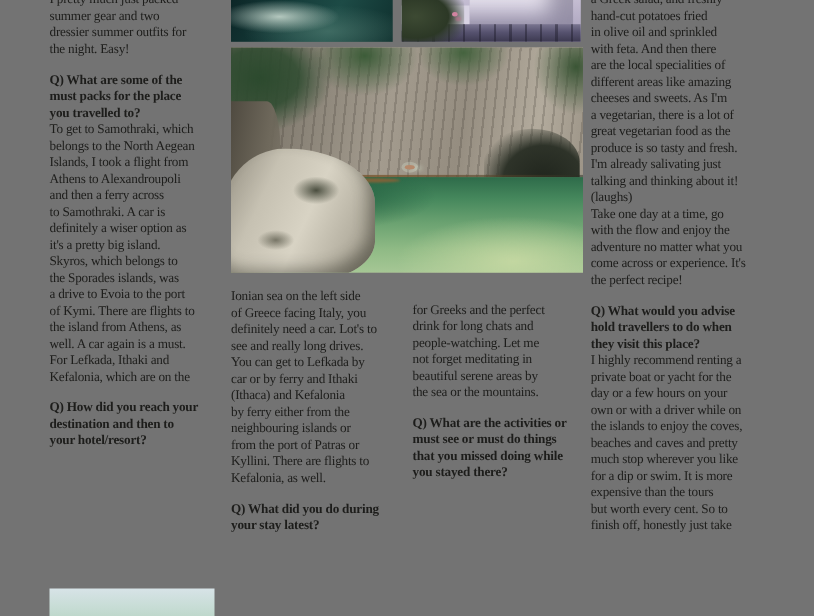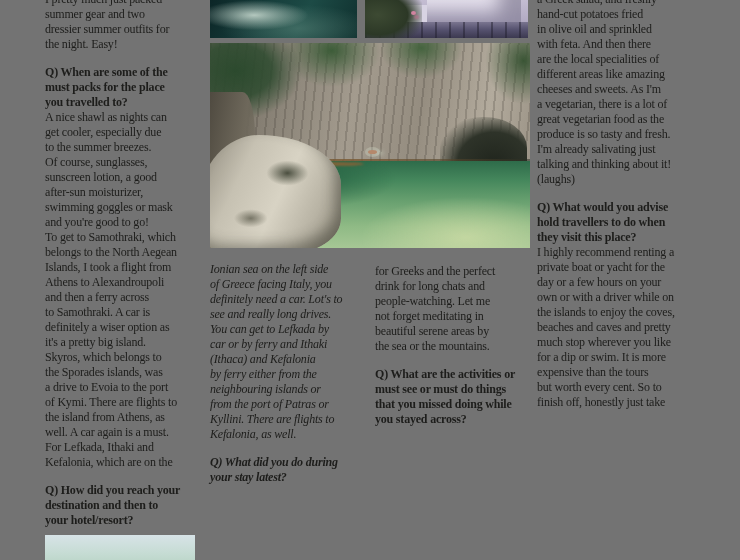--- a/index.html
+++ b/index.html
@@ -6,22 +6,22 @@
   .page{
     position:relative;width:740px;height:560px;background:#737373;overflow:hidden;
     font-family:"Liberation Serif","DejaVu Serif",serif;color:#1d1d1b;
   }
   .col{position:absolute;}
   .block{white-space:pre-line;font-size:12px;line-height:15px;letter-spacing:-0.2px;}
   .block.q{font-weight:700;margin-top:13px;}
   .block.a{font-weight:400;}
   .col .block:first-child{margin-top:0;}
   #col1{left:45px;top:-8px;width:156px;}
-  #col2{left:210px;top:262px;width:152px;font-style:italic;}
-  #col3{left:375px;top:264px;width:152px;}
+  #col2{left:210px;top:262px;width:152px;}
+  #col3{left:375px;top:274px;width:152px;}
   #col4{left:537px;top:-8px;width:172px;}
 
   .photo{position:absolute;overflow:hidden;background:#ccc;}
 
   
   #photo-water{left:210px;top:0;width:147px;height:38px;
     background:
       radial-gradient(ellipse 80px 22px at 30% 40%, rgba(196,214,204,.9) 0%, rgba(196,214,204,0) 68%),
       radial-gradient(ellipse 110px 34px at 60% 75%, rgba(96,138,126,.5) 0%, rgba(96,138,126,0) 70%),
       linear-gradient(115deg,#0c2627 0%,#17403d 40%,#1d4b46 62%,#0f302e 100%);
@@ -103,31 +103,23 @@
     <div class="pp-boulder"></div>
   </div>
 
   <div class="photo" id="photo-sky"></div>
 
   <div class="col" id="col1">
     <div class="block a">I pretty much just packed
 summer gear and two
 dressier summer outfits for
 the night. Easy!</div>
-    <div class="block q">Q) When are some of the
+    <div class="block q">Q) What are some of the
 must packs for the place
 you travelled to?</div>
-    <div class="block a">A nice shawl as nights can
-get cooler, especially due
-to the summer breezes.
-Of course, sunglasses,
-sunscreen lotion, a good
-after-sun moisturizer,
-swimming goggles or mask
-and you're good to go!</div>
     <div class="block a">To get to Samothraki, which
 belongs to the North Aegean
 Islands, I took a flight from
 Athens to Alexandroupoli
 and then a ferry across
 to Samothraki. A car is
 definitely a wiser option as
 it's a pretty big island.
 Skyros, which belongs to
 the Sporades islands, was
@@ -162,37 +154,42 @@
   <div class="col" id="col3">
     <div class="block a">for Greeks and the perfect
 drink for long chats and
 people-watching. Let me
 not forget meditating in
 beautiful serene areas by
 the sea or the mountains.</div>
     <div class="block q">Q) What are the activities or
 must see or must do things
 that you missed doing while
-you stayed across?</div>
+you stayed there?</div>
   </div>
 
   <div class="col" id="col4">
     <div class="block a">a Greek salad, and freshly
 hand-cut potatoes fried
 in olive oil and sprinkled
 with feta. And then there
 are the local specialities of
 different areas like amazing
 cheeses and sweets. As I'm
 a vegetarian, there is a lot of
 great vegetarian food as the
 produce is so tasty and fresh.
 I'm already salivating just
 talking and thinking about it!
 (laughs)</div>
+    <div class="block a">Take one day at a time, go
+with the flow and enjoy the
+adventure no matter what you
+come across or experience. It's
+the perfect recipe!</div>
     <div class="block q">Q) What would you advise
 hold travellers to do when
 they visit this place?</div>
     <div class="block a">I highly recommend renting a
 private boat or yacht for the
 day or a few hours on your
 own or with a driver while on
 the islands to enjoy the coves,
 beaches and caves and pretty
 much stop wherever you like

